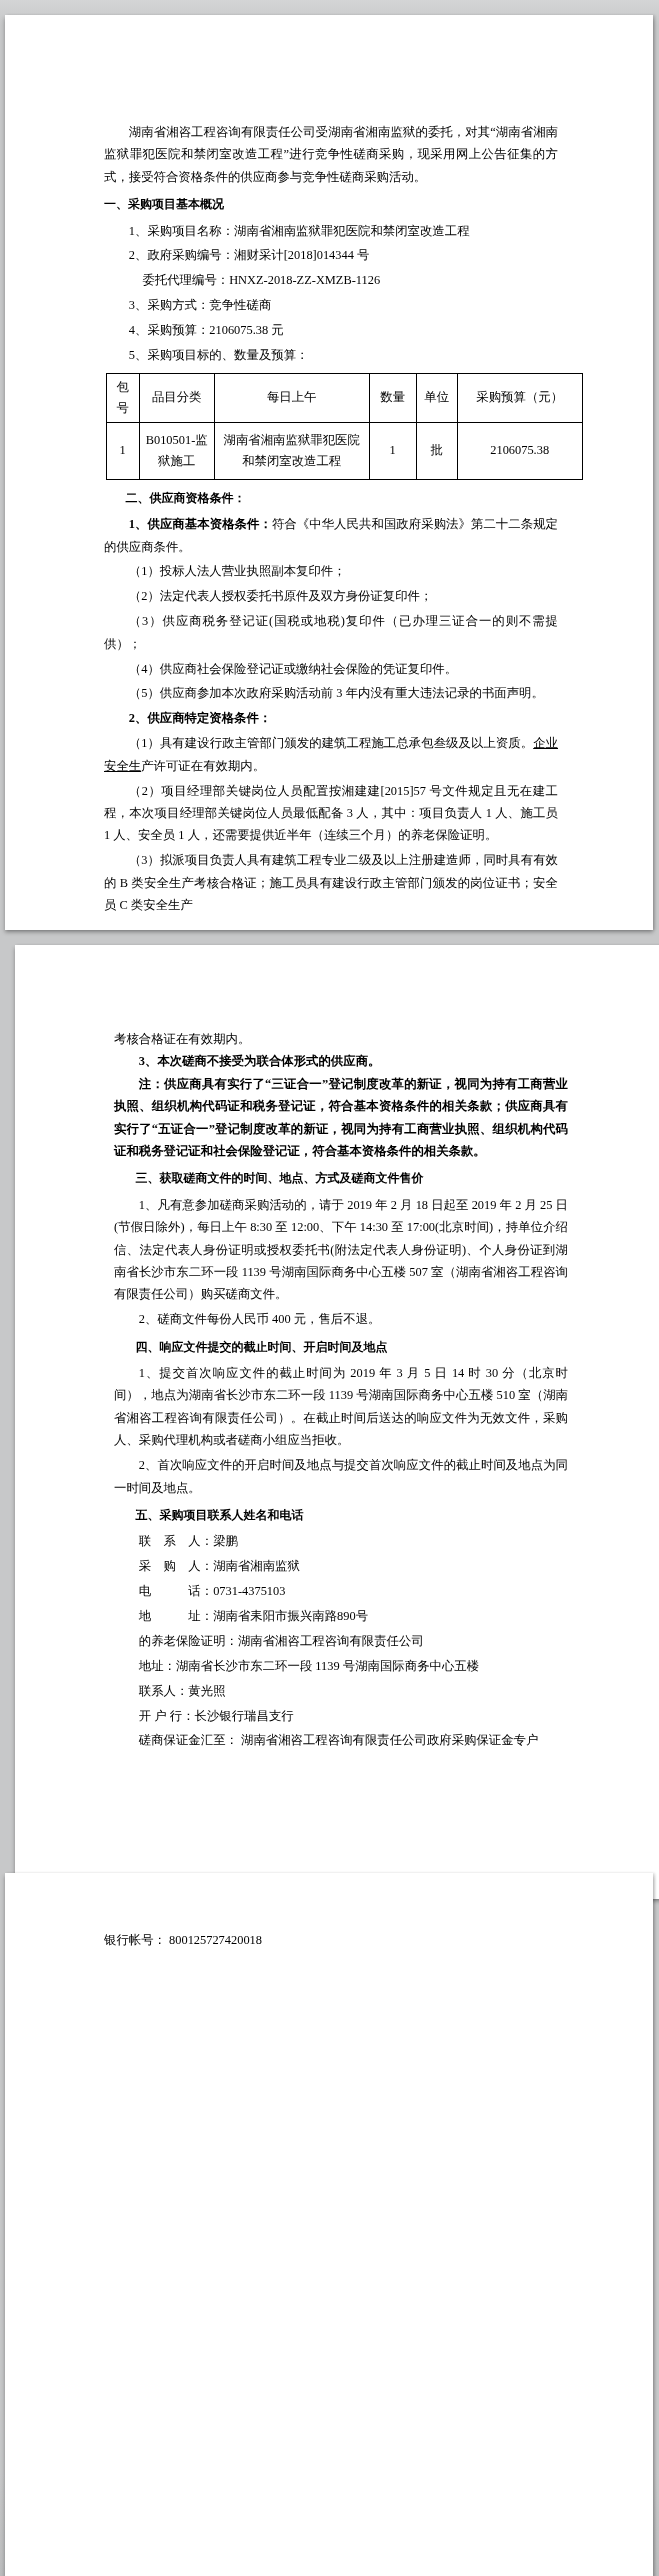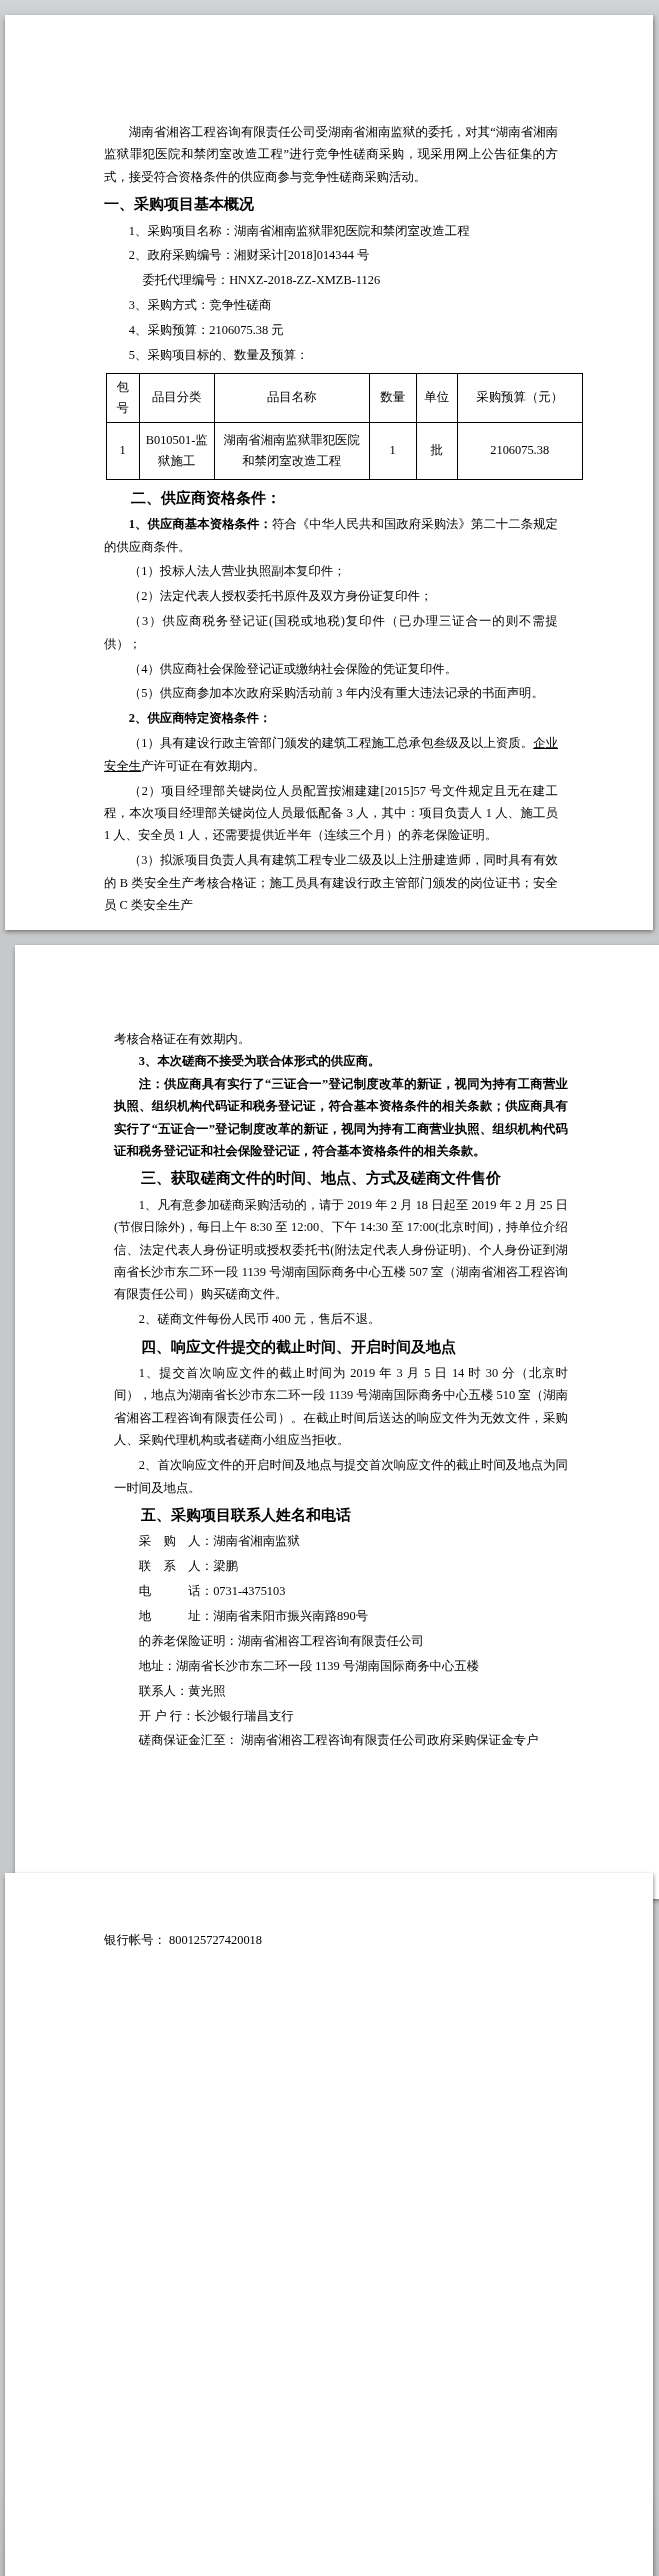--- a/index.html
+++ b/index.html
@@ -14,21 +14,21 @@
     box-shadow:0 2.5px 4.1px rgba(0,0,0,.35),1.7px 0 2.5px rgba(0,0,0,.12);
     box-sizing:border-box;
   }
   .page-1{top:15px;height:915px;padding:106px 95px 16px 99px;}
   .page-2{top:945px;height:954px;padding:83px 95px 12px 99px;margin-left:10px;}
   .page-3{top:1873px;height:717px;padding:56px 95px 0 99px;}
   p{margin:0;font-size:12.4px;line-height:22.4px;text-align:justify;}
   .gap{margin-top:2.5px;}
   .ind{text-indent:2em;}
   .ind3{text-indent:3.1em;}
-  .hd{font-weight:bold;font-size:15px;line-height:23px;margin:5px 0 3.3px 0;}
+  .hd{font-weight:bold;font-size:12px;line-height:23px;margin:5px 0 3.3px 0;}
   .hd-ind{text-indent:1.8em;}
   .bold{font-weight:bold;}
   .ul{text-decoration:underline;}
   table.doc{
     border-collapse:collapse;table-layout:fixed;width:434px;
     margin:6.6px 0 6.6px 1.7px;
   }
   table.doc th,table.doc td{
     border:0.8px solid #000;font-weight:normal;font-size:12.4px;
     text-align:center;vertical-align:middle;padding:2.5px 4.1px;line-height:21.6px;
@@ -61,21 +61,21 @@
         <col class="c1">
         <col class="c2">
         <col class="c3">
         <col class="c4">
         <col class="c5">
     </colgroup>
     <tbody>
         <tr>
       <th>包号</th>
       <th>品目分类</th>
-      <th>品目名称</th>
+      <th>每日上午</th>
       <th>数量</th>
       <th>单位</th>
       <th>采购预算（元）</th>
     </tr>
     <tr>
       <td>1</td>
       <td class="wrap-all">B010501-监狱施工</td>
       <td class="name-cell">湖南省湘南监狱罪犯医院和禁闭室改造工程</td>
       <td>1</td>
       <td>批</td>
@@ -110,22 +110,22 @@
 
   <p class="hd hd-ind">三、获取磋商文件的时间、地点、方式及磋商文件售价</p>
   <p class="ind gap">1、凡有意参加磋商采购活动的，请于 2019 年 2 月 18 日起至 2019 年 2 月 25 日(节假日除外)，每日上午 8:30 至 12:00、下午 14:30 至 17:00(北京时间)，持单位介绍信、法定代表人身份证明或授权委托书(附法定代表人身份证明)、个人身份证到湖南省长沙市东二环一段 1139 号湖南国际商务中心五楼 507 室（湖南省湘咨工程咨询有限责任公司）购买磋商文件。</p>
   <p class="ind gap">2、磋商文件每份人民币 400 元，售后不退。</p>
 
   <p class="hd hd-ind">四、响应文件提交的截止时间、开启时间及地点</p>
   <p class="ind gap">1、提交首次响应文件的截止时间为 2019 年 3 月 5 日 14 时 30 分（北京时间），地点为湖南省长沙市东二环一段 1139 号湖南国际商务中心五楼 510 室（湖南省湘咨工程咨询有限责任公司）。在截止时间后送达的响应文件为无效文件，采购人、采购代理机构或者磋商小组应当拒收。</p>
   <p class="ind gap">2、首次响应文件的开启时间及地点与提交首次响应文件的截止时间及地点为同一时间及地点。</p>
 
   <p class="hd hd-ind">五、采购项目联系人姓名和电话</p>
+  <p class="ind gap">联　系　人：梁鹏</p>
   <p class="ind gap">采　购　人：湖南省湘南监狱</p>
-  <p class="ind gap">联　系　人：梁鹏</p>
   <p class="ind gap">电　　　话：0731-4375103</p>
   <p class="ind gap">地　　　址：湖南省耒阳市振兴南路890号</p>
   <p class="ind gap">的养老保险证明：湖南省湘咨工程咨询有限责任公司</p>
   <p class="ind gap">地址：湖南省长沙市东二环一段 1139 号湖南国际商务中心五楼</p>
   <p class="ind gap">联系人：黄光照</p>
   <p class="ind gap">开 户 行：长沙银行瑞昌支行</p>
   <p class="ind gap">磋商保证金汇至： 湖南省湘咨工程咨询有限责任公司政府采购保证金专户</p>
 </div>
 
 <div class="page page-3">

